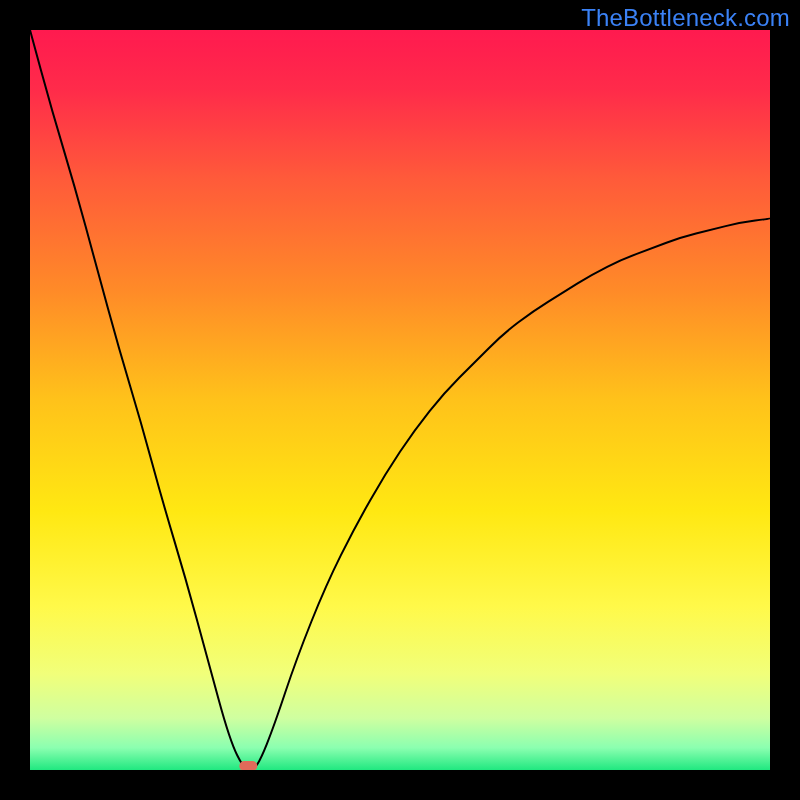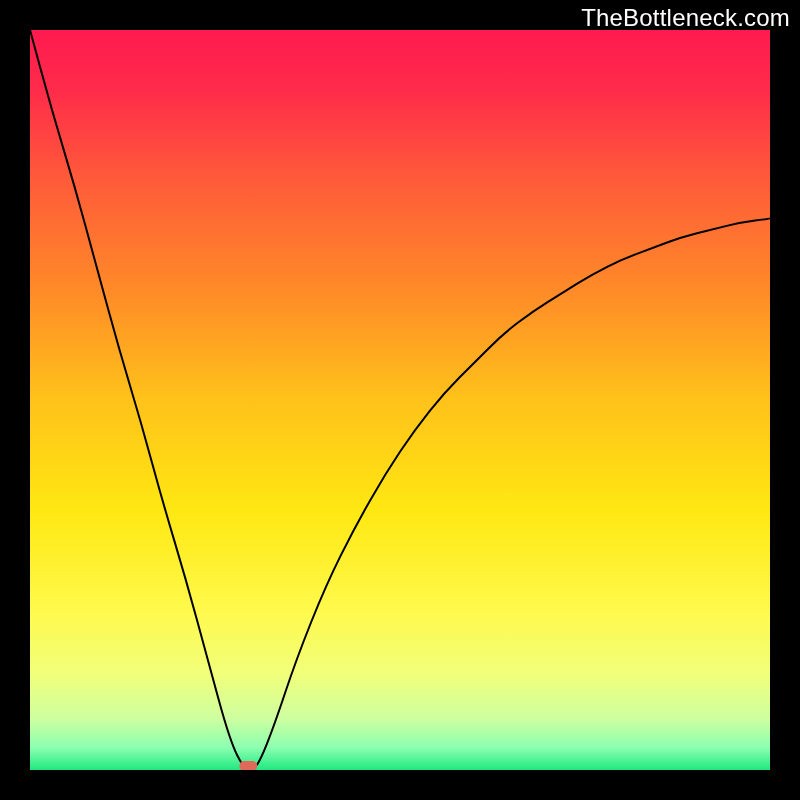--- a/index.html
+++ b/index.html
@@ -14,21 +14,21 @@
   .outer {
     width: 800px;
     height: 800px;
     background: #000;
     position: relative;
   }
   .watermark {
     position: absolute;
     top: 4px;
     right: 10px;
-    color: #ffffff;
+    color: #3b82f6;
     font-size: 24px;
     font-weight: 500;
     letter-spacing: 0.2px;
     z-index: 10;
   }
   .plot {
     position: absolute;
     left: 30px;
     top: 30px;
     width: 740px;

